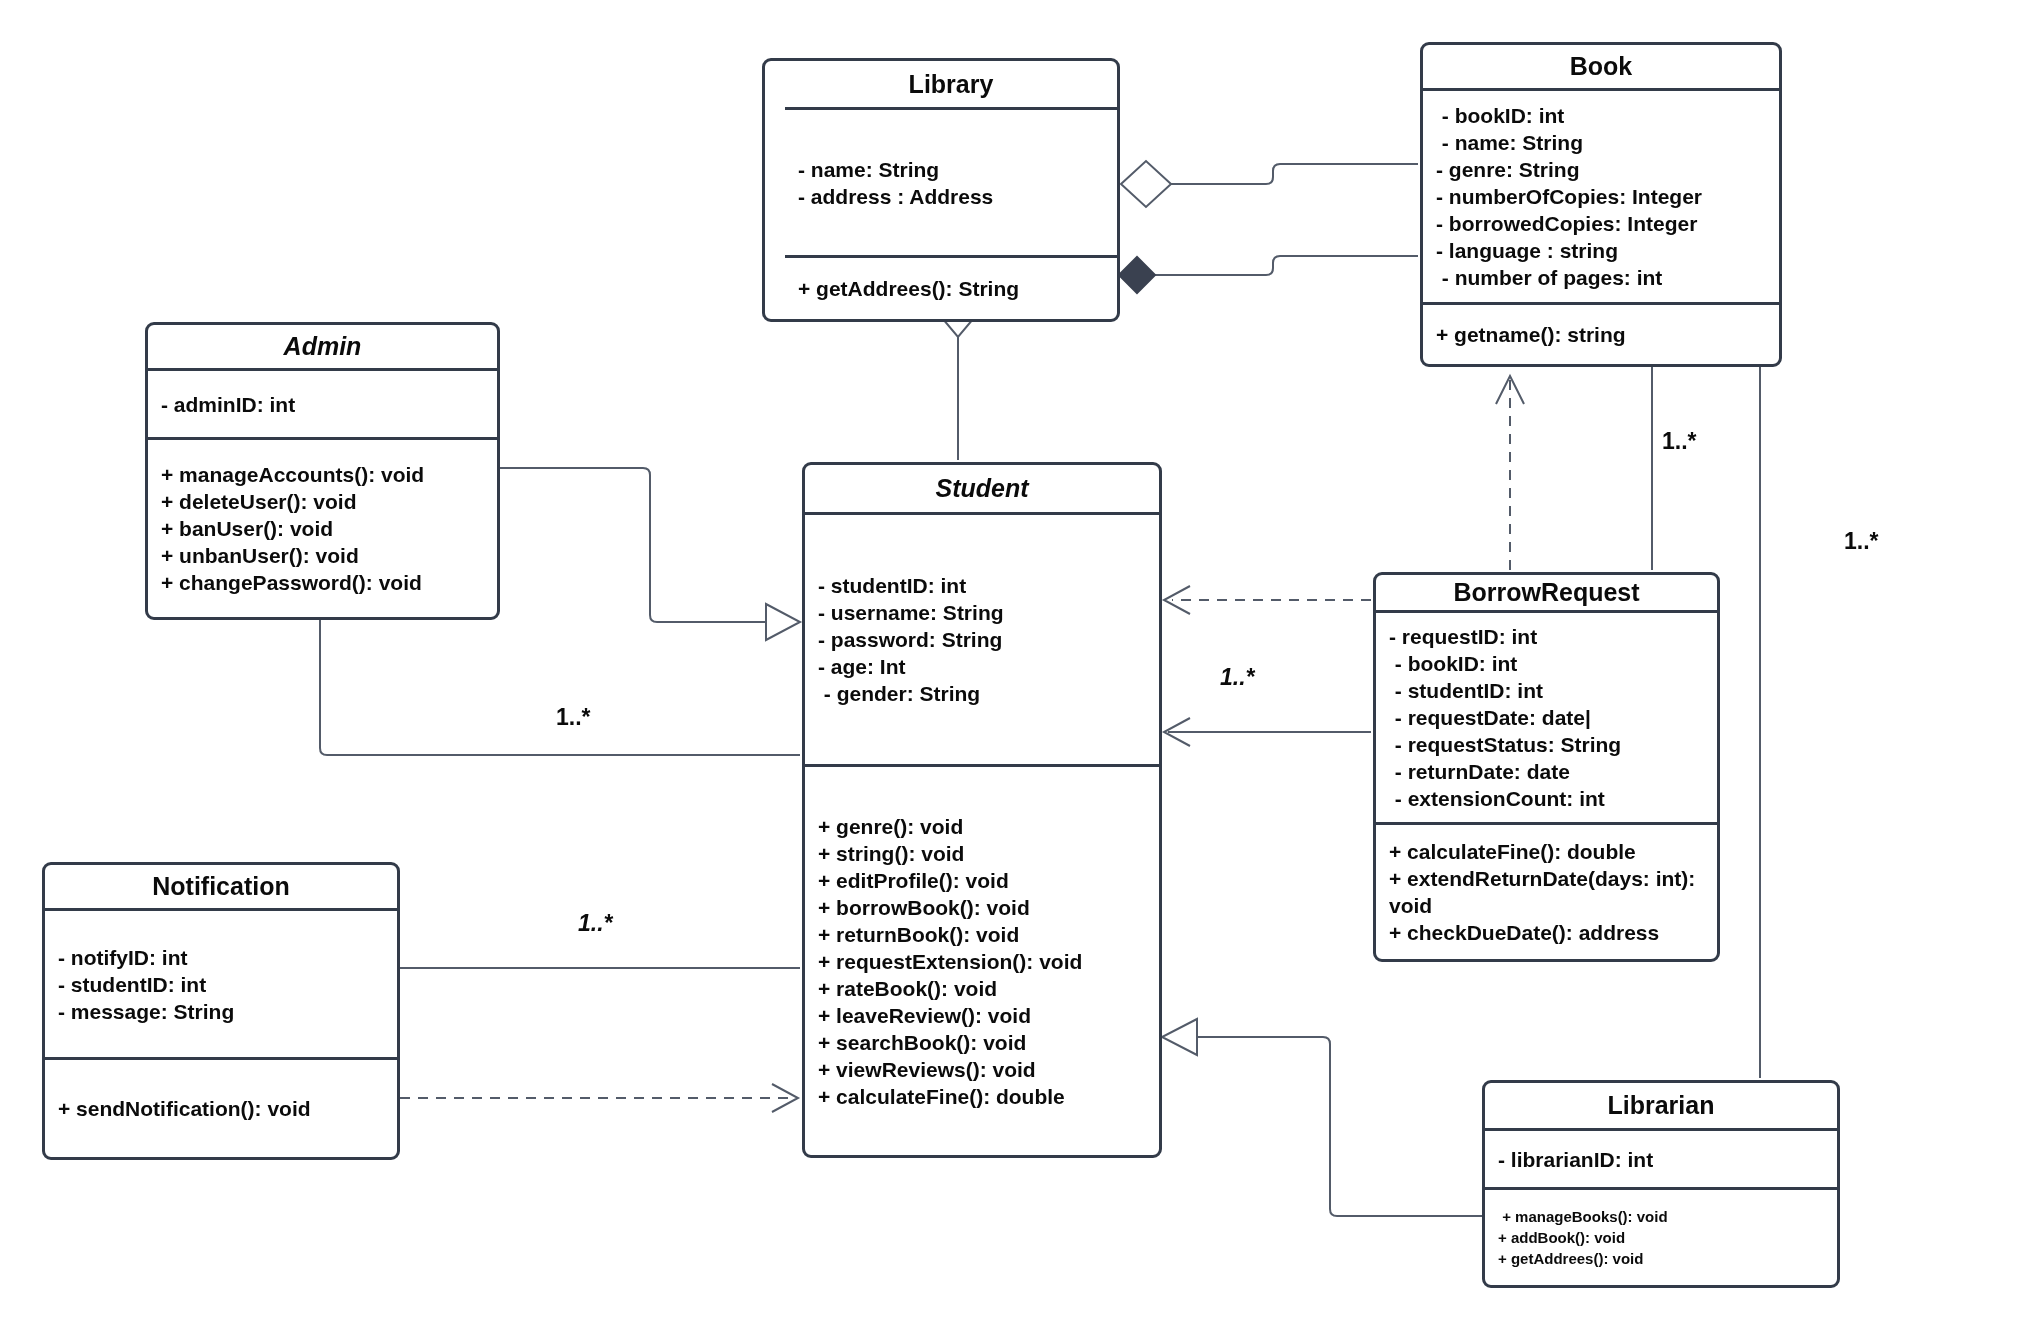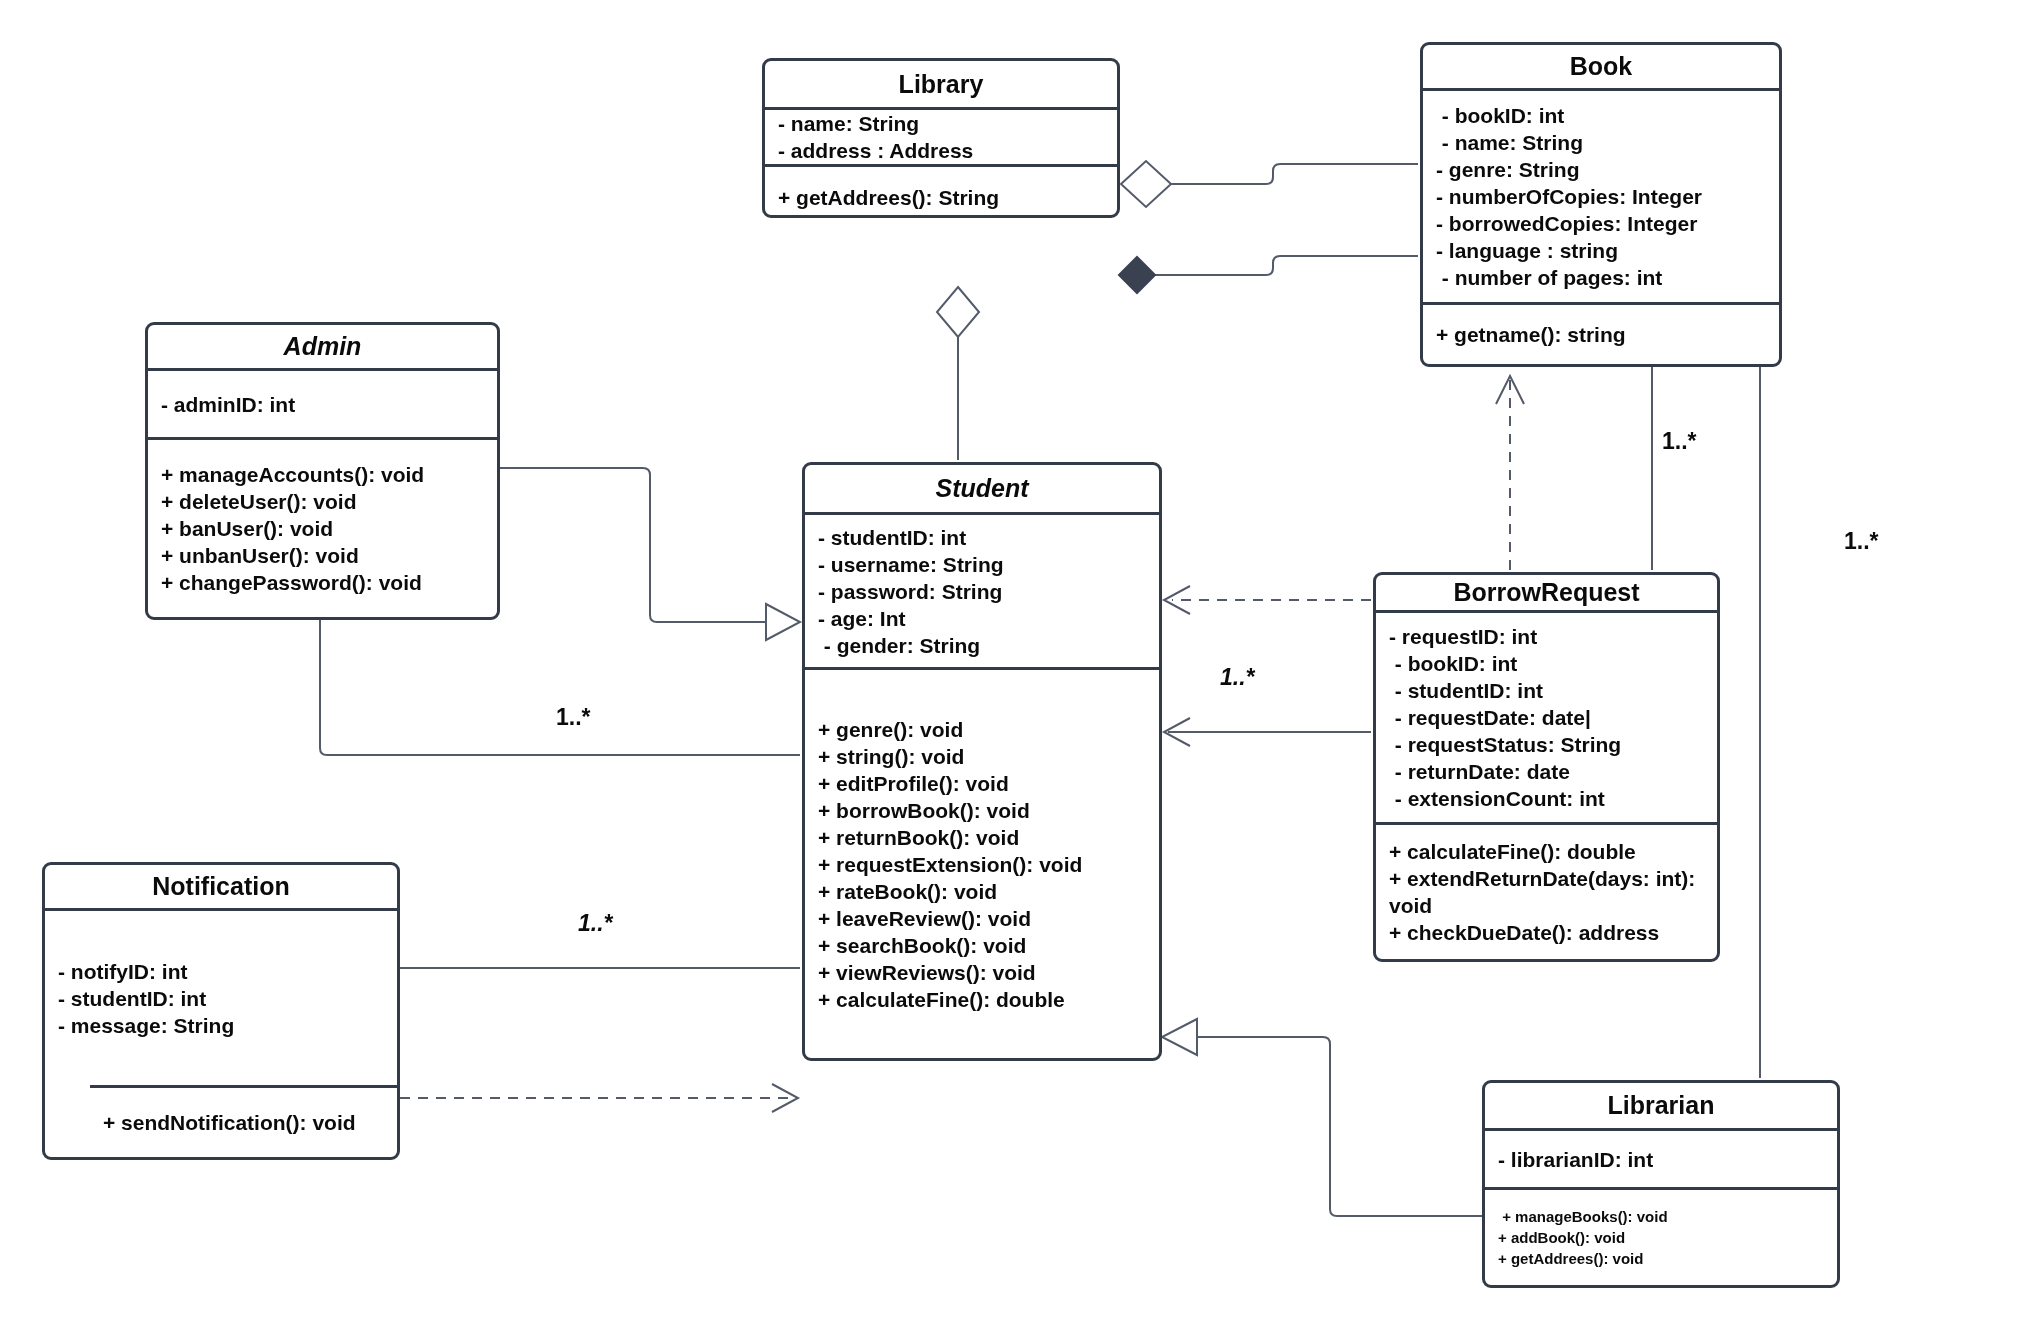--- a/index.html
+++ b/index.html
@@ -110,21 +110,21 @@
     <g>
       <path class="conn" d="M1760,367 V1078"></path>
     </g>
     
     <g>
       <path class="conn" d="M1482,1216 H1337 Q1330,1216 1330,1209 V1044 Q1330,1037 1323,1037 H1197"></path>
       <polygon class="tri" points="1197,1019 1162,1037 1197,1055"></polygon>
     </g>
   </svg>
 
-  <div class="uml-class" style="left:762px;top:58px;width:358px;height:160px;">
+  <div class="uml-class" style="left:762px;top:58px;width:358px;height:264px;padding-left:20px;">
     <div class="uml-title" style="height:49px;">Library</div>
     <div class="uml-attrs">
         <div class="member-line">- name: String</div>
         <div class="member-line">- address : Address</div>
       </div>
     <div class="uml-methods" style="height:64px;">
         <div class="member-line">+ getAddrees(): String</div>
       </div>
   </div>
 
@@ -151,21 +151,21 @@
       </div>
     <div class="uml-methods" style="height:180px;">
         <div class="member-line">+ manageAccounts(): void</div>
         <div class="member-line">+ deleteUser(): void</div>
         <div class="member-line">+ banUser(): void</div>
         <div class="member-line">+ unbanUser(): void</div>
         <div class="member-line">+ changePassword(): void</div>
       </div>
   </div>
 
-  <div class="uml-class italic-title" style="left:802px;top:462px;width:360px;height:599px;">
+  <div class="uml-class italic-title" style="left:802px;top:462px;width:360px;height:696px;">
     <div class="uml-title" style="height:50px;">Student</div>
     <div class="uml-attrs">
         <div class="member-line">- studentID: int</div>
         <div class="member-line">- username: String</div>
         <div class="member-line">- password: String</div>
         <div class="member-line">- age: Int</div>
         <div class="member-line"> - gender: String</div>
       </div>
     <div class="uml-methods" style="height:391px;">
         <div class="member-line">+ genre(): void</div>
@@ -201,21 +201,21 @@
       </div>
   </div>
 
   <div class="uml-class" style="left:42px;top:862px;width:358px;height:298px;">
     <div class="uml-title" style="height:46px;">Notification</div>
     <div class="uml-attrs">
         <div class="member-line">- notifyID: int</div>
         <div class="member-line">- studentID: int</div>
         <div class="member-line">- message: String</div>
       </div>
-    <div class="uml-methods" style="height:72px;margin-left:45px;">
+    <div class="uml-methods" style="height:100px;">
         <div class="member-line">+ sendNotification(): void</div>
       </div>
   </div>
 
   <div class="uml-class small-members" style="left:1482px;top:1080px;width:358px;height:208px;">
     <div class="uml-title" style="height:48px;">Librarian</div>
     <div class="uml-attrs">
         <div class="member-line">- librarianID: int</div>
       </div>
     <div class="uml-methods" style="height:98px;">

